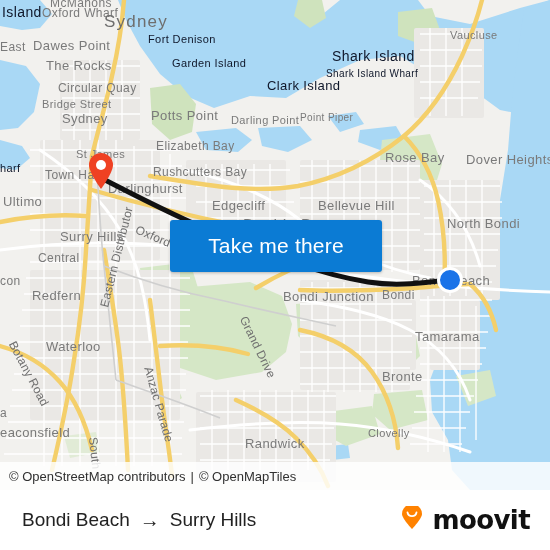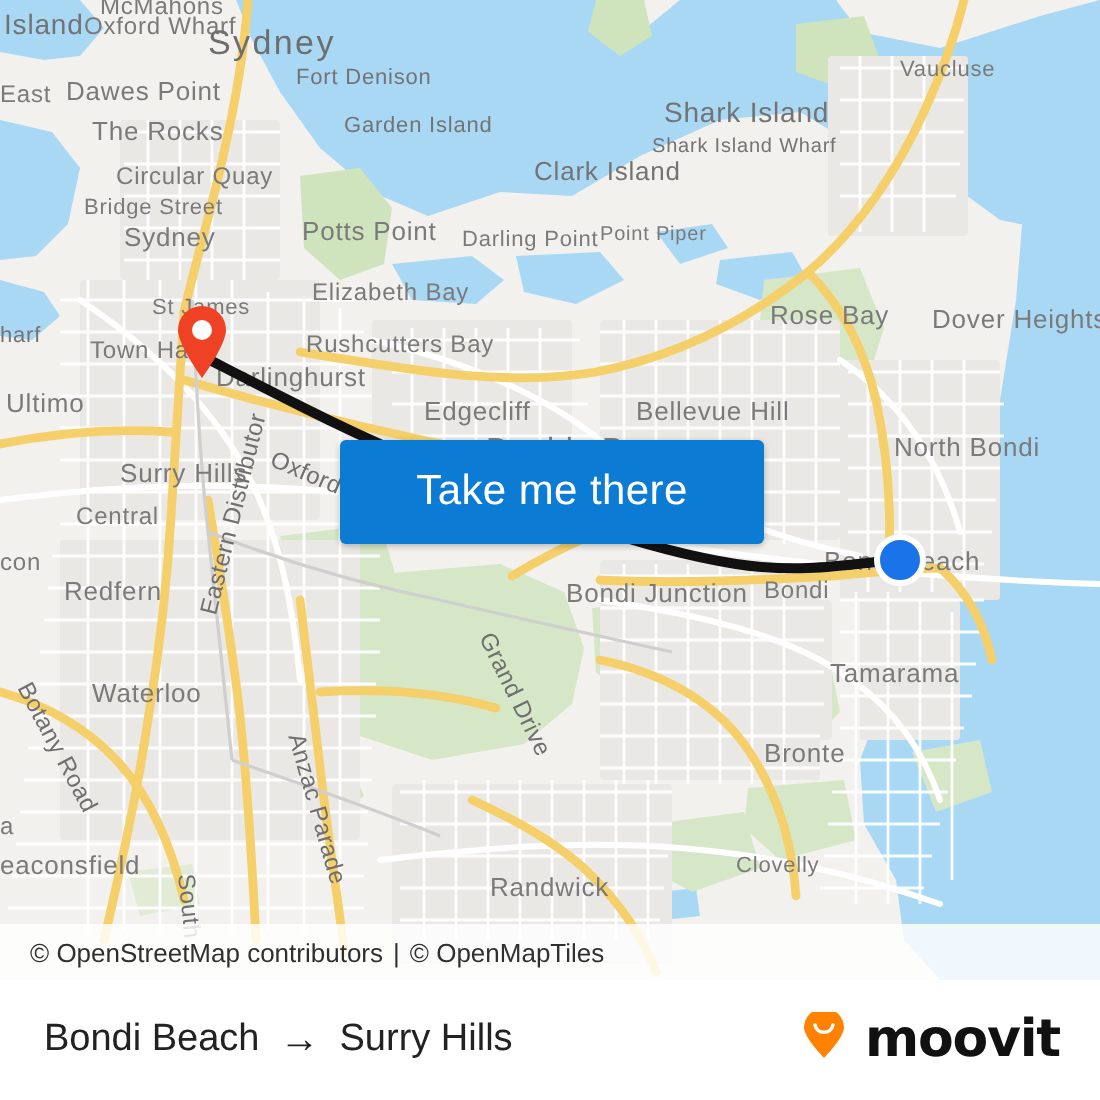--- a/index.html
+++ b/index.html
@@ -20,21 +20,21 @@
   
   .lbl{
     position:absolute;
     color:#8c8c8c;
     white-space:nowrap;
     pointer-events:none;
     font-weight:400;
     letter-spacing:.4px;
   }
   .lbl.dark{color:#7a7a7a;}
-  .lbl.water{color:#737373;}
+  .lbl.water{color:#0f172a;}
   .lbl.road{color:#6f6f6f;letter-spacing:.2px;}
   .lbl.city{color:#6e6e6e;letter-spacing:1.2px;}
 
   
   .pin{
     position:absolute;width:28px;height:38px;
   }
   .dot{
     position:absolute;width:26px;height:26px;border-radius:50%;
     background:#1a73e8;border:3px solid #ffffff;
@@ -51,21 +51,21 @@
     cursor:pointer;
     box-shadow:0 1px 3px rgba(0,0,0,.25);
   }
 
   
   .attrib{
     position:absolute;left:0;top:462px;width:550px;height:28px;
     background:rgba(255,255,255,.82);
     display:flex;align-items:center;
     font-size:13px;color:#303030;
-    padding-left:15px;box-sizing:border-box;
+    padding-left:9px;box-sizing:border-box;
   }
   .attrib .sep{margin:0 5px;color:#303030;}
 
   
   .footer{
     position:absolute;left:0;top:490px;width:550px;height:60px;
     background:#ffffff;display:flex;align-items:center;
   }
   .route-title{
     margin-left:22px;font-size:19px;color:#222222;

